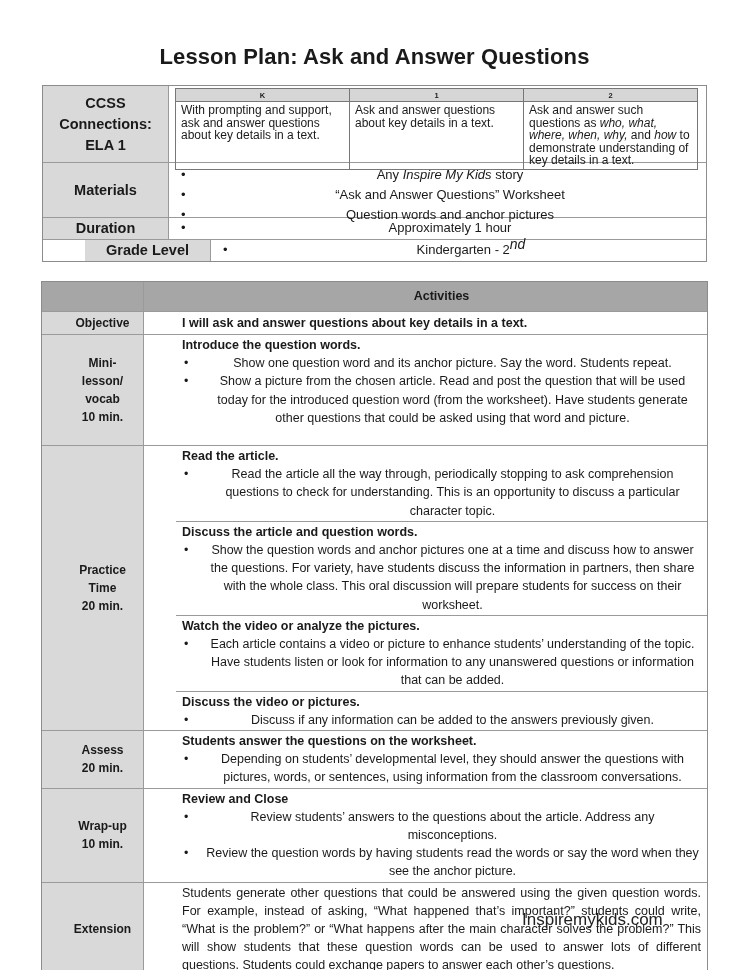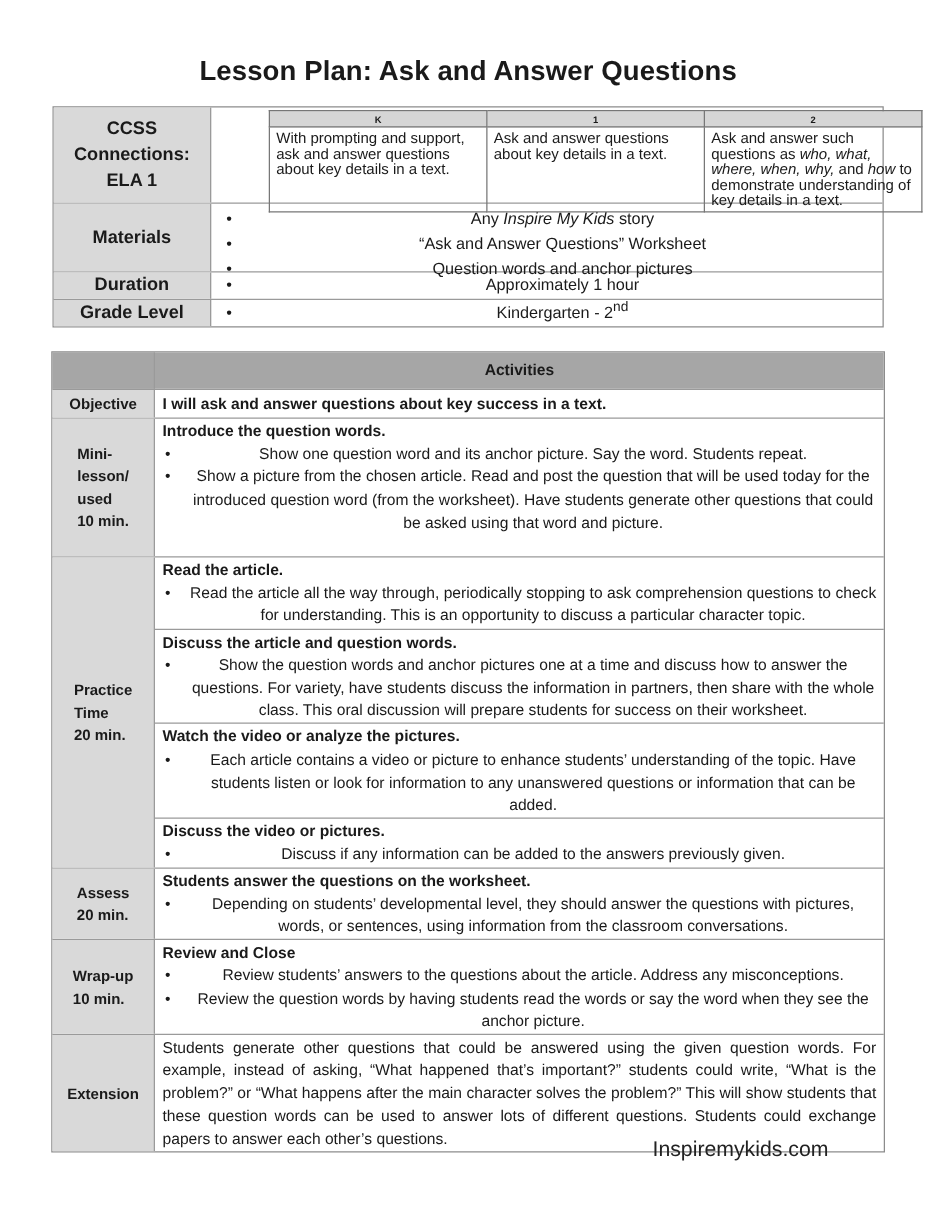--- a/index.html
+++ b/index.html
@@ -4,50 +4,50 @@
 <style>
   html, body { margin: 0; padding: 0; background: #ffffff; }
   body { width: 749px; height: 970px; position: relative; overflow: hidden;
          font-family: "Liberation Sans", "DejaVu Sans", sans-serif; color: #1a1a1a; }
   .title { position: absolute; top: 44px; left: 0; width: 749px; text-align: center;
            font-size: 22px; font-weight: bold; letter-spacing: 0.1px; }
   
   .info { position: absolute; left: 42px; top: 85px; width: 665px; border: 1px solid #8c8c8c;
           box-sizing: border-box; }
   .info .row { display: flex; border-top: 1px solid #9a9a9a; }
-  .info .row:first-child { border-top: none; gap: 40px; }
+  .info .row:first-child { border-top: none; }
   .info .lab { width: 125px; background: #d9d9d9; border-right: 1px solid #9a9a9a;
                display: flex; align-items: center; justify-content: center; text-align: center;
                font-weight: bold; font-size: 14.5px; line-height: 21px; flex-shrink: 0; }
   .info .val { flex: 1; padding: 0 6px; font-size: 13px; }
   .ccss-row { height: 76px; }
   .ccss-val { padding: 2px 9px 3px 6px !important; }
   .inner { width: 523px; border: 1.5px solid #555; border-collapse: collapse; table-layout: fixed; }
   .inner th { background: #d6d6d6; font-size: 7.5px; font-weight: bold; height: 12px; padding: 0;
               border: 1px solid #777; }
   .inner td { font-size: 12px; line-height: 12.5px; vertical-align: top; padding: 2px 5px;
               height: 56px; border: 1px solid #777; }
   .inner td i { font-style: italic; }
   ul.b { list-style: none; margin: 0; padding: 0; }
   ul.b li { position: relative; padding-left: 25px; font-size: 13px; line-height: 20px; text-align: center; }
   ul.b li::before { content: "\2022"; position: absolute; left: 6px; top: 0; }
   .mat-row { height: 54px; }
   .mat-row .val { padding-top: 2px; }
   .dur-row { height: 21px; }
-  .grade-row { height: 21px; }
-  sup { font-size: 11px; vertical-align: super; line-height: 0; }
+  .grade-row { height: 21px; padding-left: 42px; }
+  sup { font-size: 14px; vertical-align: super; line-height: 0; font-style: italic; }
   
   .act { position: absolute; left: 41px; top: 281px; width: 667px; border: 1px solid #8c8c8c;
          box-sizing: border-box; }
   .act .row { display: flex; border-top: 1px solid #9a9a9a; }
   .act .row:first-child { border-top: none; }
   .act .lab { width: 81px; flex-shrink: 0; background: #d9d9d9; border-right: 1px solid #9a9a9a;
-              display: flex; align-items: center; justify-content: center; 
-              font-weight: bold; font-size: 12px; line-height: 18px; }
-  .act .cell { flex: 1; font-size: 12.5px; line-height: 18.2px; }
+              display: flex; align-items: center; justify-content: center; text-align: center;
+              font-weight: bold; font-size: 12px; line-height: 18px; padding-left: 20px; }
+  .act .cell { flex: 1; font-size: 12.5px; line-height: 18.2px; margin-left: 32px; }
   .act .hdr { height: 29px; background: #a6a6a6; }
   .act .hdr .lab { background: #a6a6a6; }
   .act .hdr .cell { display: flex; align-items: center; justify-content: center; font-weight: bold;
                     font-size: 12.5px; }
   .blk { padding: 1px 6px 1px 6px; border-top: 1px solid #9a9a9a; }
   .blk:first-child { border-top: none; }
   .blk .h { font-weight: bold; }
   .act ul.b li { font-size: 12.5px; line-height: 18.2px; padding-left: 22px; }
   .act ul.b li::before { left: 2px; }
   .obj { font-weight: bold; padding: 2px 6px; }
@@ -114,29 +114,29 @@
 </div>
 
 <div class="act">
   <div class="row hdr">
     <div class="lab"></div>
     <div class="cell">Activities</div>
   </div>
 
   <div class="row" style="height:22px">
     <div class="lab">Objective</div>
-    <div class="cell obj">I will ask and answer questions about key success in a text.</div>
+    <div class="cell obj">I will ask and answer questions about key details in a text.</div>
   </div>
 
   <div class="row" style="height:110px">
     <div class="lab">
       <div>
         <div>Mini-</div>
         <div>lesson/</div>
-        <div>used</div>
+        <div>vocab</div>
         <div>10 min.</div>
       </div>
     </div>
     <div class="cell">
       <div class="blk">
         <div class="h">Introduce the question words.</div>
         <ul class="b">
           <li>Show one question word and its anchor picture. Say the word. Students repeat.</li>
           <li>Show a picture from the chosen article. Read and post the question that will be used today for the introduced question word (from the worksheet). Have students generate other questions that could be asked using that word and picture.</li>
         </ul>

